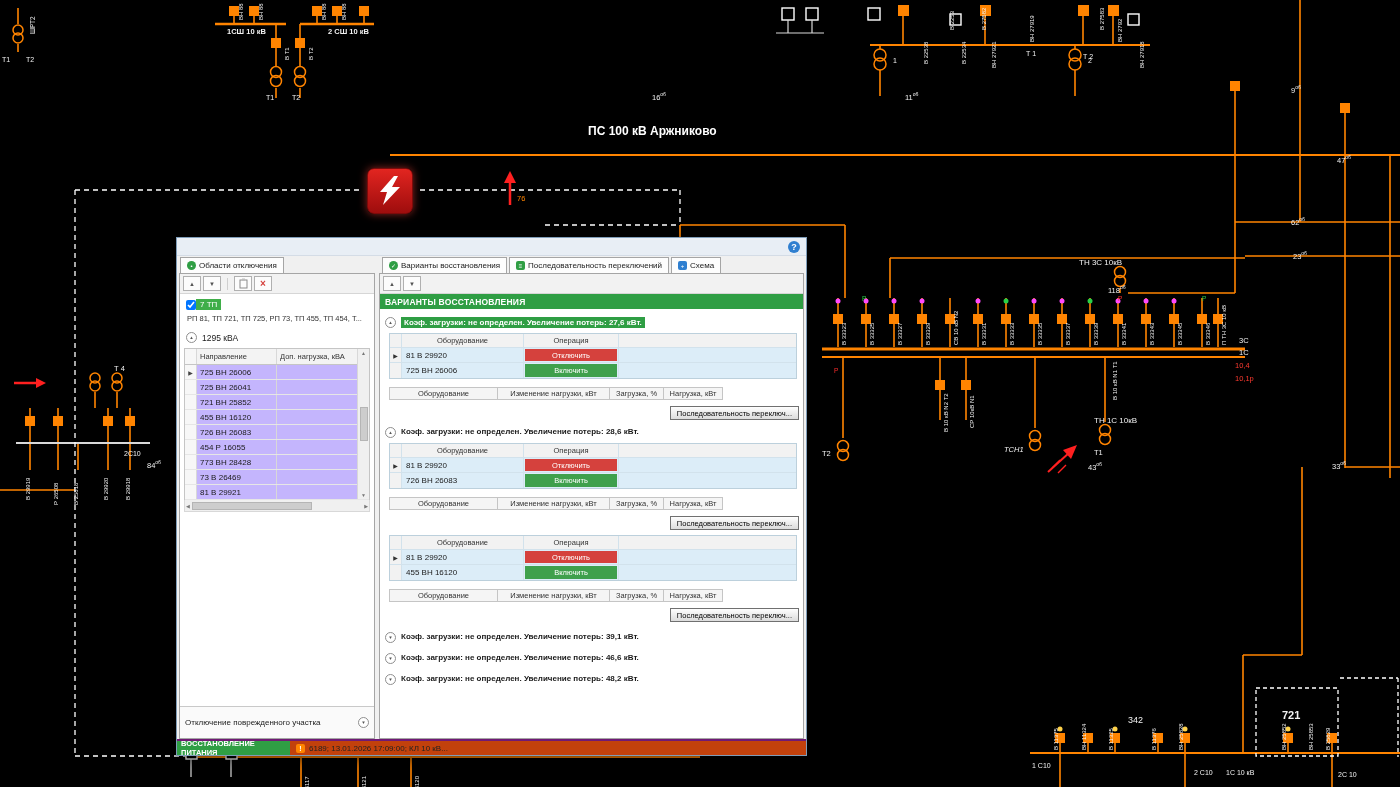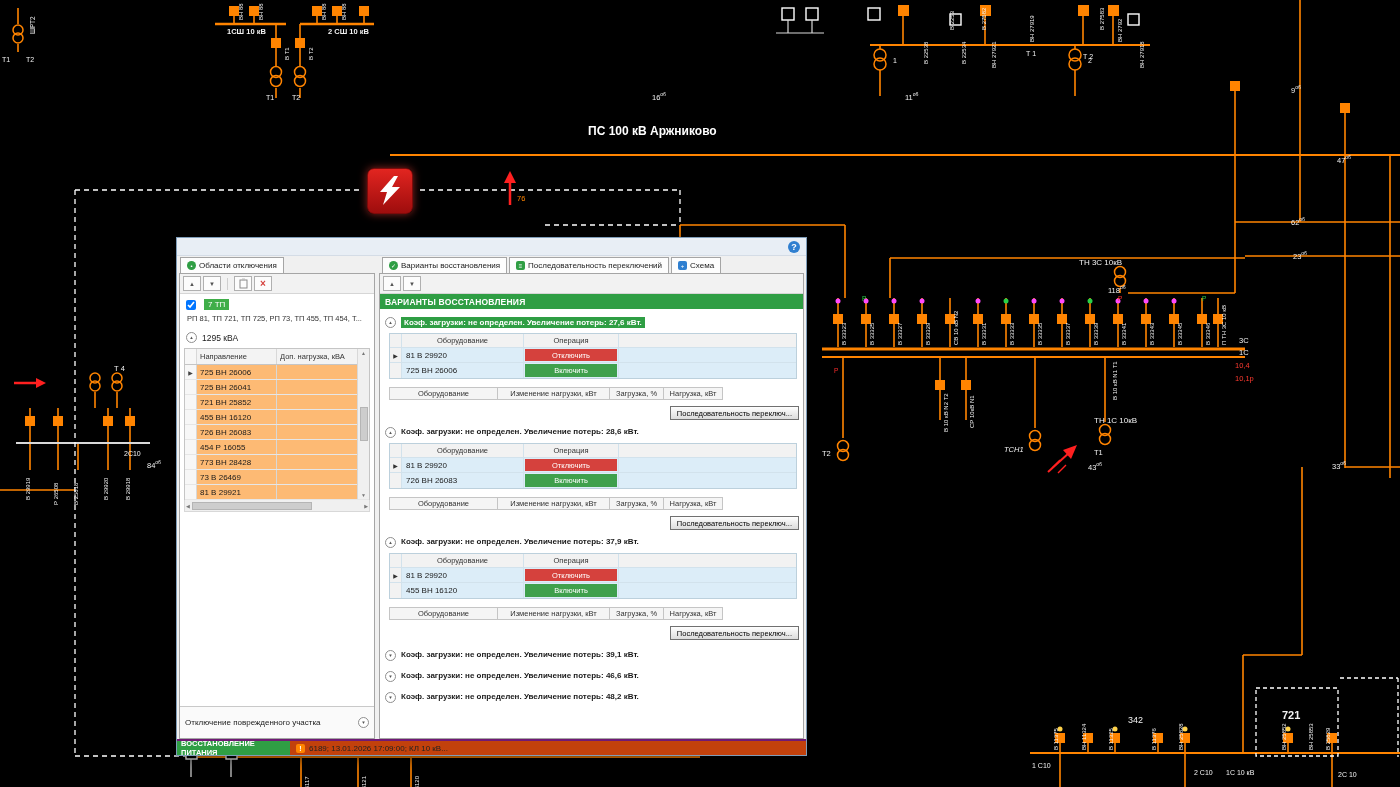--- a/index.html
+++ b/index.html
@@ -33,29 +33,29 @@
   .ico.blue{background:#2f7fd0}
 
   .left-panel{position:absolute;left:2px;top:35px;width:196px;height:466px;background:#fff;border:1px solid #a5a5a5}
   .right-panel{position:absolute;left:202px;top:35px;width:425px;height:466px;background:#fff;border:1px solid #a5a5a5}
   .toolbar{height:20px;background:#f2f2f2;border-bottom:1px solid #d6d6d6;display:flex;align-items:center;gap:2px;padding:0 3px}
   .tb-btn{width:18px;height:15px;border:1px solid #b0b0b0;background:#fcfcfc;font-size:6px;color:#555;
     display:flex;align-items:center;justify-content:center;cursor:default}
   .tb-sep{width:1px;height:12px;background:#cfcfcf;margin:0 4px}
   .tb-x{color:#d5413d;font-weight:bold;font-size:10px}
 
-  .tree-item{display:flex;align-items:flex-end;gap:8px;margin:5px 0 0 6px}
+  .tree-item{display:flex;align-items:flex-end;gap:0;margin:5px 0 0 6px}
   .tree-item input{width:10px;height:10px}
   .tree-label{background:#3fae49;color:#fff;padding:1px 4px;font-size:8px}
   .tree-desc{margin:4px 4px 0 7px;font-size:7.5px;color:#333;white-space:nowrap;overflow:hidden}
   .cap-row{display:flex;align-items:center;gap:5px;margin:9px 0 5px 6px;font-size:8.5px}
   .circ{width:11px;height:11px;border:1px solid #8f8f8f;border-radius:50%;background:#fff;color:#555;
     display:inline-flex;align-items:center;justify-content:center;font-size:4.5px;flex:none;cursor:default}
 
-  .dir-table{margin:2px 4px 0 4px;border:1px solid #c5c5c5;position:relative;height:152px;background:#fdba74}
+  .dir-table{margin:2px 4px 0 4px;border:1px solid #c5c5c5;position:relative;height:152px;background:#c4b5fd}
   .dt-h{display:flex;align-items:center;background:#f3f3f3;border-bottom:1px solid #c5c5c5;height:16px;
     font-size:7.5px;color:#333}
   .dt-m{width:12px;height:100%;border-right:1px solid #d8d8d8;display:flex;align-items:center;justify-content:center;
     font-size:6px;color:#444;background:#f7f7f7;flex:none}
   .dt-c1{width:80px;padding-left:3px;border-right:1px solid #d8d8d8;height:100%;display:flex;align-items:center;flex:none}
   .dt-c2{flex:1;padding-left:3px;height:100%;display:flex;align-items:center;margin-right:12px}
   .dt-row{display:flex;align-items:center;height:15px;border-bottom:1px solid #e6e6e6;font-size:8px}
   .dt-vscroll{position:absolute;right:0;top:0;bottom:0;width:12px;background:#f0f0f0;border-left:1px solid #d8d8d8;
     display:flex;flex-direction:column;align-items:center;justify-content:space-between;font-size:5px;color:#777;padding:1px 0}
   .vthumb{width:8px;height:34px;background:#cdcdcd;border:1px solid #b5b5b5}
@@ -569,24 +569,20 @@
               <div class="dh-c dh-0">Оборудование</div>
               <div class="dh-c dh-1">Изменение нагрузки, кВт</div>
               <div class="dh-c dh-2">Загрузка, %</div>
               <div class="dh-c dh-3">Нагрузка, кВт</div>
             </div>
             <div class="seqrow">
               <button class="seqbtn">Последовательность переключ...</button>
             </div>
           </div>
           <div class="sec">
-            <div class="sec-head">
-              <span class="circ">▲</span>
-              <span class="sec-title">Коэф. загрузки: не определен. Увеличение потерь: 37,9 кВт.</span>
-            </div>
             <div class="ops">
               <div class="ops-r ops-h">
                 <div class="o-m"></div>
                 <div class="o-eq">Оборудование</div>
                 <div class="o-op">Операция</div>
                 <div class="o-x"></div>
               </div>
               <div class="ops-r data">
                 <div class="o-m">▶</div>
                 <div class="o-eq">81 В 29920</div>

